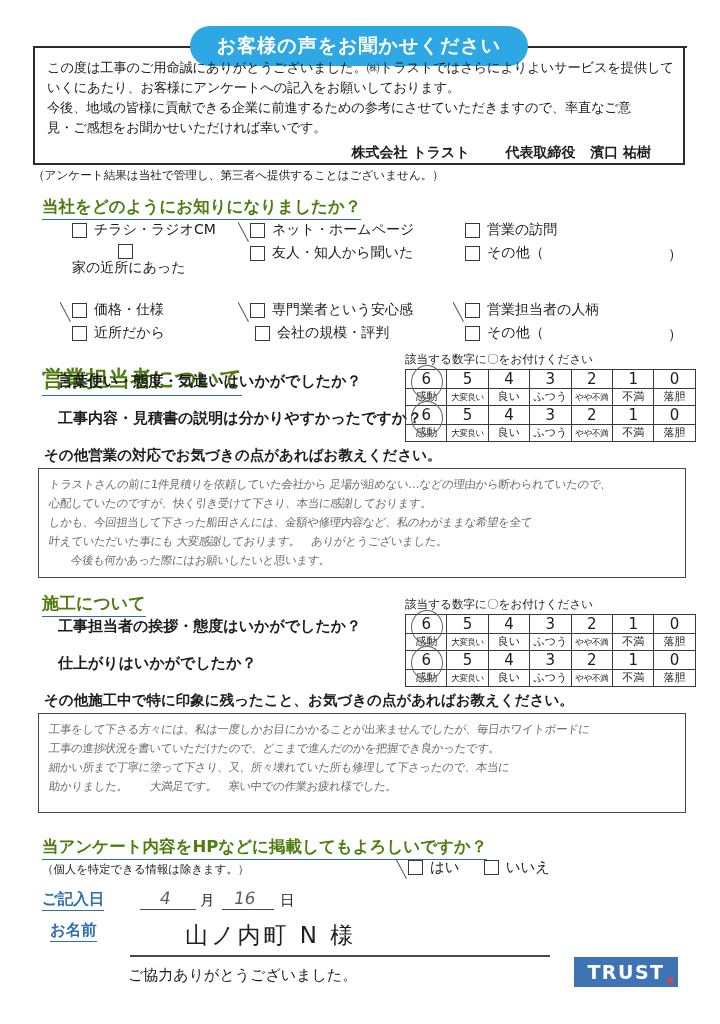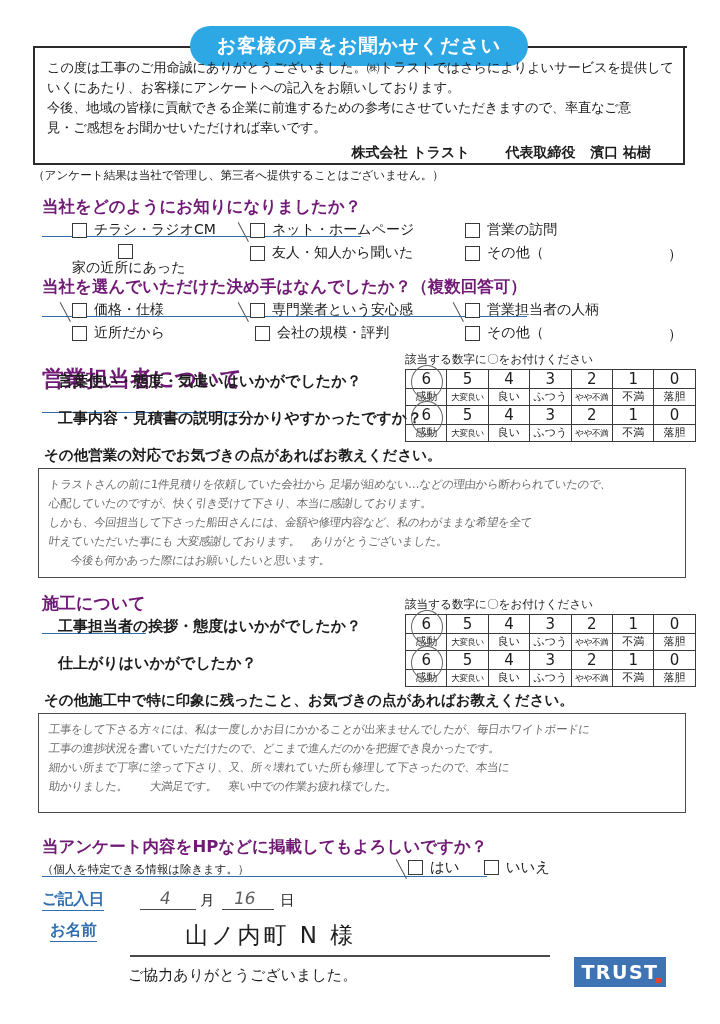--- a/index.html
+++ b/index.html
@@ -51,24 +51,24 @@
   }
   .intro-sign .gap { display: inline-block; width: 26px; }
   .privacy-note {
     position: absolute; left: 33px; top: 168px;
     font-size: 11.6px; white-space: nowrap;
   }
 
   
   .q-head {
     position: absolute;
-    color: #701a75; font-weight: bold;
+    color: #4d7c0f; font-weight: bold;
     border-bottom: 1.5px solid #2f6fb0;
     white-space: nowrap;
-    padding-bottom: 18px;
+    padding-bottom: 1px;
   }
   .cb-item {
     position: absolute;
     display: flex; align-items: center;
     font-size: 14px; white-space: nowrap;
   }
   .box {
     position: relative;
     width: 13px; height: 13px;
     border: 1.4px solid #3a3a3a;
@@ -180,21 +180,21 @@
     font-size: 23px; font-weight: normal; color: #1f1f1f;
     letter-spacing: 3px; white-space: nowrap;
   }
   .thanks {
     position: absolute; font-size: 15px; white-space: nowrap;
   }
 
   
   .logo {
     position: absolute;
-    width: 92px; height: 30px;
+    width: 104px; height: 30px;
     background: #3f74b4;
     display: flex; align-items: center; justify-content: center;
   }
   .logo-text {
     color: #ffffff; font-size: 19px; font-weight: bold;
     letter-spacing: 1.5px;
   }
   .logo-dot {
     position: absolute; right: 5px; bottom: 4px;
     width: 5px; height: 5px; background: #e8412e;
@@ -247,21 +247,20 @@
   <div class="cb-item" style="left:250px; top:244px;">
     <span class="box"></span>
     <span>友人・知人から聞いた</span>
   </div>
   <div class="cb-item" style="left:465px; top:244px;">
     <span class="box"></span>
     <span>その他（</span>
   </div>
   <div class="note-small" style="left:668px; top:245px; font-size:14.5px;">）</div>
 
-  <div class="q-head" style="left:42px; top:276px; font-size:16.5px;">当社を選んでいただけた決め手はなんでしたか？（複数回答可）</div>
 
   <div class="cb-item" style="left:72px; top:301px;">
     <span class="box checked"></span>
     <span>価格・仕様</span>
   </div>
   <div class="cb-item" style="left:250px; top:301px;">
     <span class="box checked"></span>
     <span>専門業者という安心感</span>
   </div>
   <div class="cb-item" style="left:465px; top:301px;">

